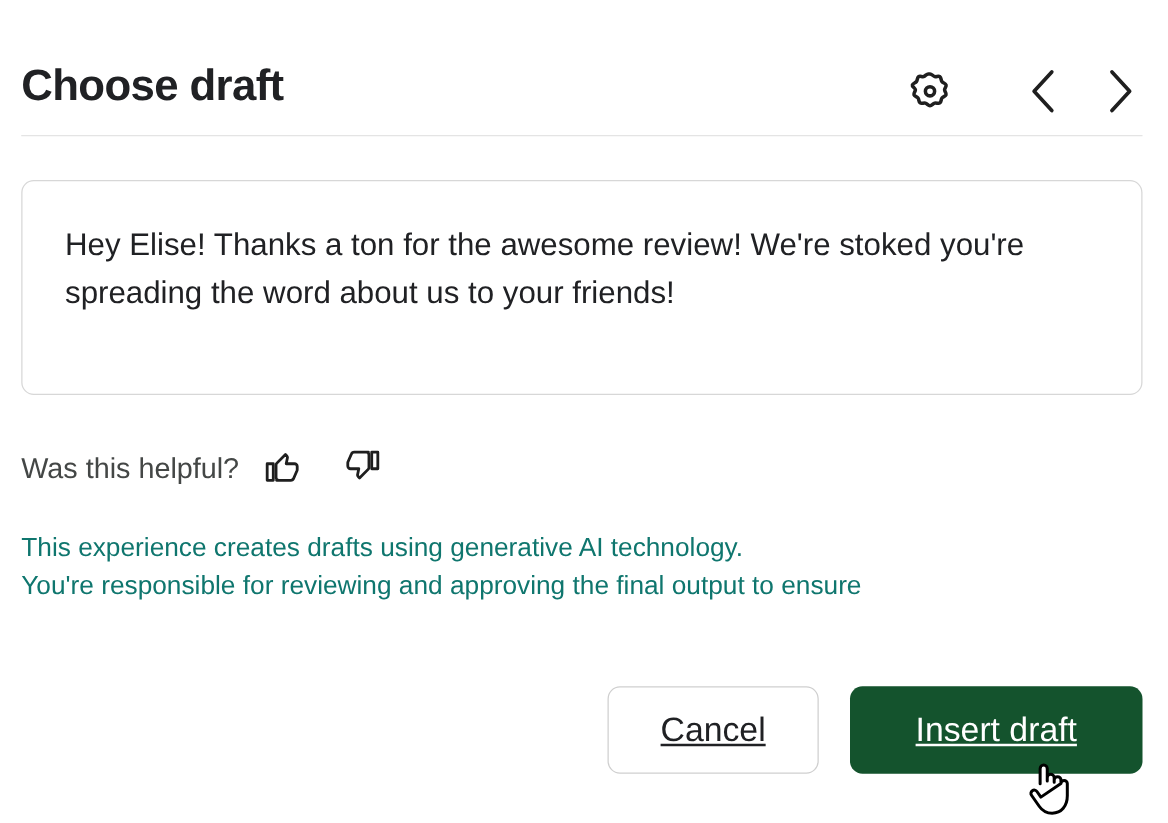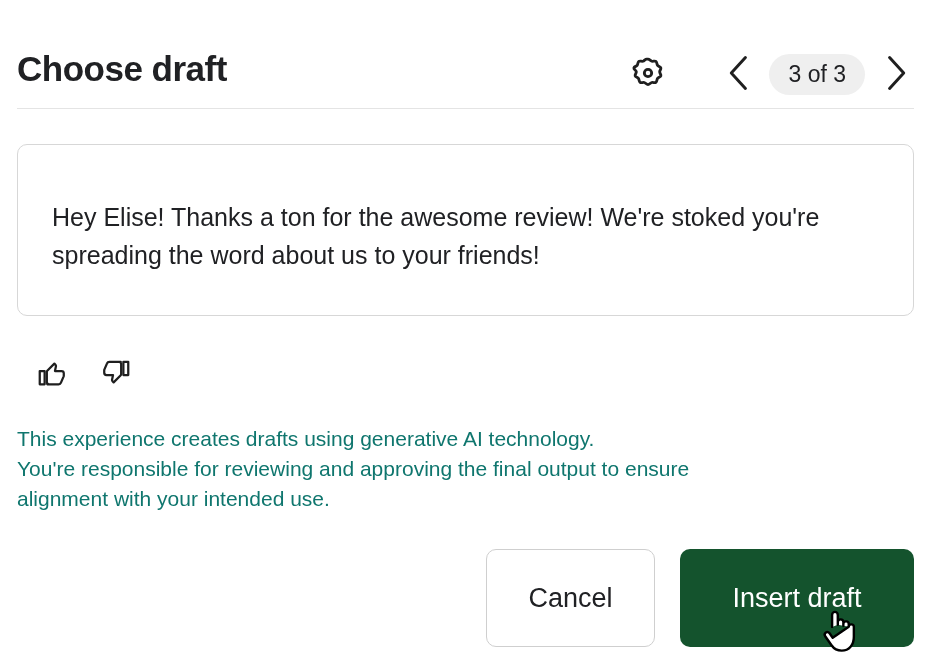--- a/index.html
+++ b/index.html
@@ -87,21 +87,21 @@
   .draft-box {
     position: absolute;
     left: 17px;
     top: 144px;
     width: 897px;
     height: 172px;
     box-sizing: border-box;
     border: 1px solid #d7d7d7;
     border-radius: 10px;
     background: #ffffff;
-    padding: 53px 34px 0 34px;
+    padding: 32px 34px 0 34px;
     cursor: text;
   }
   .draft-text {
     font-size: 25px;
     line-height: 38px;
     color: #202124;
     margin: 0;
     max-width: 800px;
   }
 
@@ -150,29 +150,30 @@
   
   .actions {
     position: absolute;
     left: 486px;
     top: 549px;
     display: flex;
     align-items: center;
   }
   .btn {
     box-sizing: border-box;
-    height: 98px;
+    height: 70px;
     border-radius: 10px;
     font-size: 27px;
     font-family: "Liberation Sans", sans-serif;
     display: flex;
     align-items: center;
     justify-content: center;
     cursor: pointer;
     white-space: nowrap;
+    text-decoration: underline;
   }
   .btn-cancel {
     width: 169px;
     border: 1px solid #cfcfcf;
     background: #ffffff;
     color: #202124;
     margin-right: 25px;
   }
   .btn-insert {
     width: 234px;
@@ -210,40 +211,40 @@
     </button>
 
     <button class="icon-btn chev-btn chev-prev">
       <span>
         <svg width="26" height="36" viewBox="0 0 18 28" aria-hidden="true">
           <path d="M14 2 L3 14 L14 26" fill="none" stroke="#1f1f1f" stroke-width="2.3" stroke-linecap="round" stroke-linejoin="round"></path>
         </svg>
       </span>
     </button>
 
-    <div class="page-pill">3 of 3</div>
 
     <button class="icon-btn chev-btn chev-next">
       <span>
         <svg width="26" height="36" viewBox="0 0 18 28" aria-hidden="true">
           <path d="M4 2 L15 14 L4 26" fill="none" stroke="#1f1f1f" stroke-width="2.3" stroke-linecap="round" stroke-linejoin="round"></path>
         </svg>
       </span>
     </button>
 
   </div>
 </div>
 
 <div class="divider"></div>
 
 <div class="draft-box">
   <p class="draft-text">Hey Elise! Thanks a ton for the awesome review! We're stoked you're spreading the word about us to your friends!</p>
 </div>
 
 <div class="feedback-row">
+  <span class="feedback-label">Was this helpful?</span>
 
   <button class="thumb-btn thumb-up">
     <span>
       <svg width="30" height="30" viewBox="0 0 24 24" aria-hidden="true">
         <path d="M8.2 21h9.1c.85 0 1.58-.52 1.87-1.3l2.15-5.02c.06-.17.1-.35.1-.54V12.2c0-1-.8-1.8-1.8-1.8h-5.25l.79-3.8.02-.26c0-.37-.15-.71-.4-.96l-.88-.88-5.5 5.5c-.33.33-.53.78-.53 1.27V19.2c0 1 .8 1.8 1.8 1.8z" fill="none" stroke="#1f1f1f" stroke-width="1.8" stroke-linejoin="round"></path>
         <path d="M2.2 10.4h3.9V21H2.2z" fill="none" stroke="#1f1f1f" stroke-width="1.8" stroke-linejoin="round"></path>
       </svg>
     </span>
   </button>
 
@@ -255,21 +256,20 @@
           <path d="M2.2 10.4h3.9V21H2.2z" fill="none" stroke="#1f1f1f" stroke-width="1.8" stroke-linejoin="round"></path>
         </g>
       </svg>
     </span>
   </button>
 </div>
 
 <div class="disclaimer">
   <span class="disclaimer-line">This experience creates drafts using generative AI technology.</span>
   <span class="disclaimer-line">You're responsible for reviewing and approving the final output to ensure</span>
-  <span class="disclaimer-line">alignment with your intended use.</span>
 </div>
 
 <div class="actions">
   <button class="btn btn-cancel">Cancel</button>
   <button class="btn btn-insert">Insert draft</button>
 </div>
 
 <div class="cursor">
   <svg width="42" height="48" viewBox="0 0 28 32" aria-hidden="true">
     <path d="M9.4 12.6V4.6c0-1.1.85-2 1.9-2s1.9.9 1.9 2v6.6 m0 0V9.4c0-1 .85-1.8 1.85-1.8s1.85.8 1.85 1.8v2.4 m0 0v-1.2c0-.95.8-1.7 1.8-1.7s1.8.75 1.8 1.7v1.9 m0 0c0-.9.8-1.6 1.7-1.6s1.7.7 1.7 1.6v6.6c0 5.4-3.1 9.3-8.1 9.3-3.3 0-5.2-1.3-6.8-3.6l-4.2-6c-.55-.8-.35-1.9.45-2.45.8-.55 1.9-.35 2.45.45l2.1 3z" fill="#ffffff" stroke="#000000" stroke-width="1.6" stroke-linejoin="round" stroke-linecap="round"></path>

